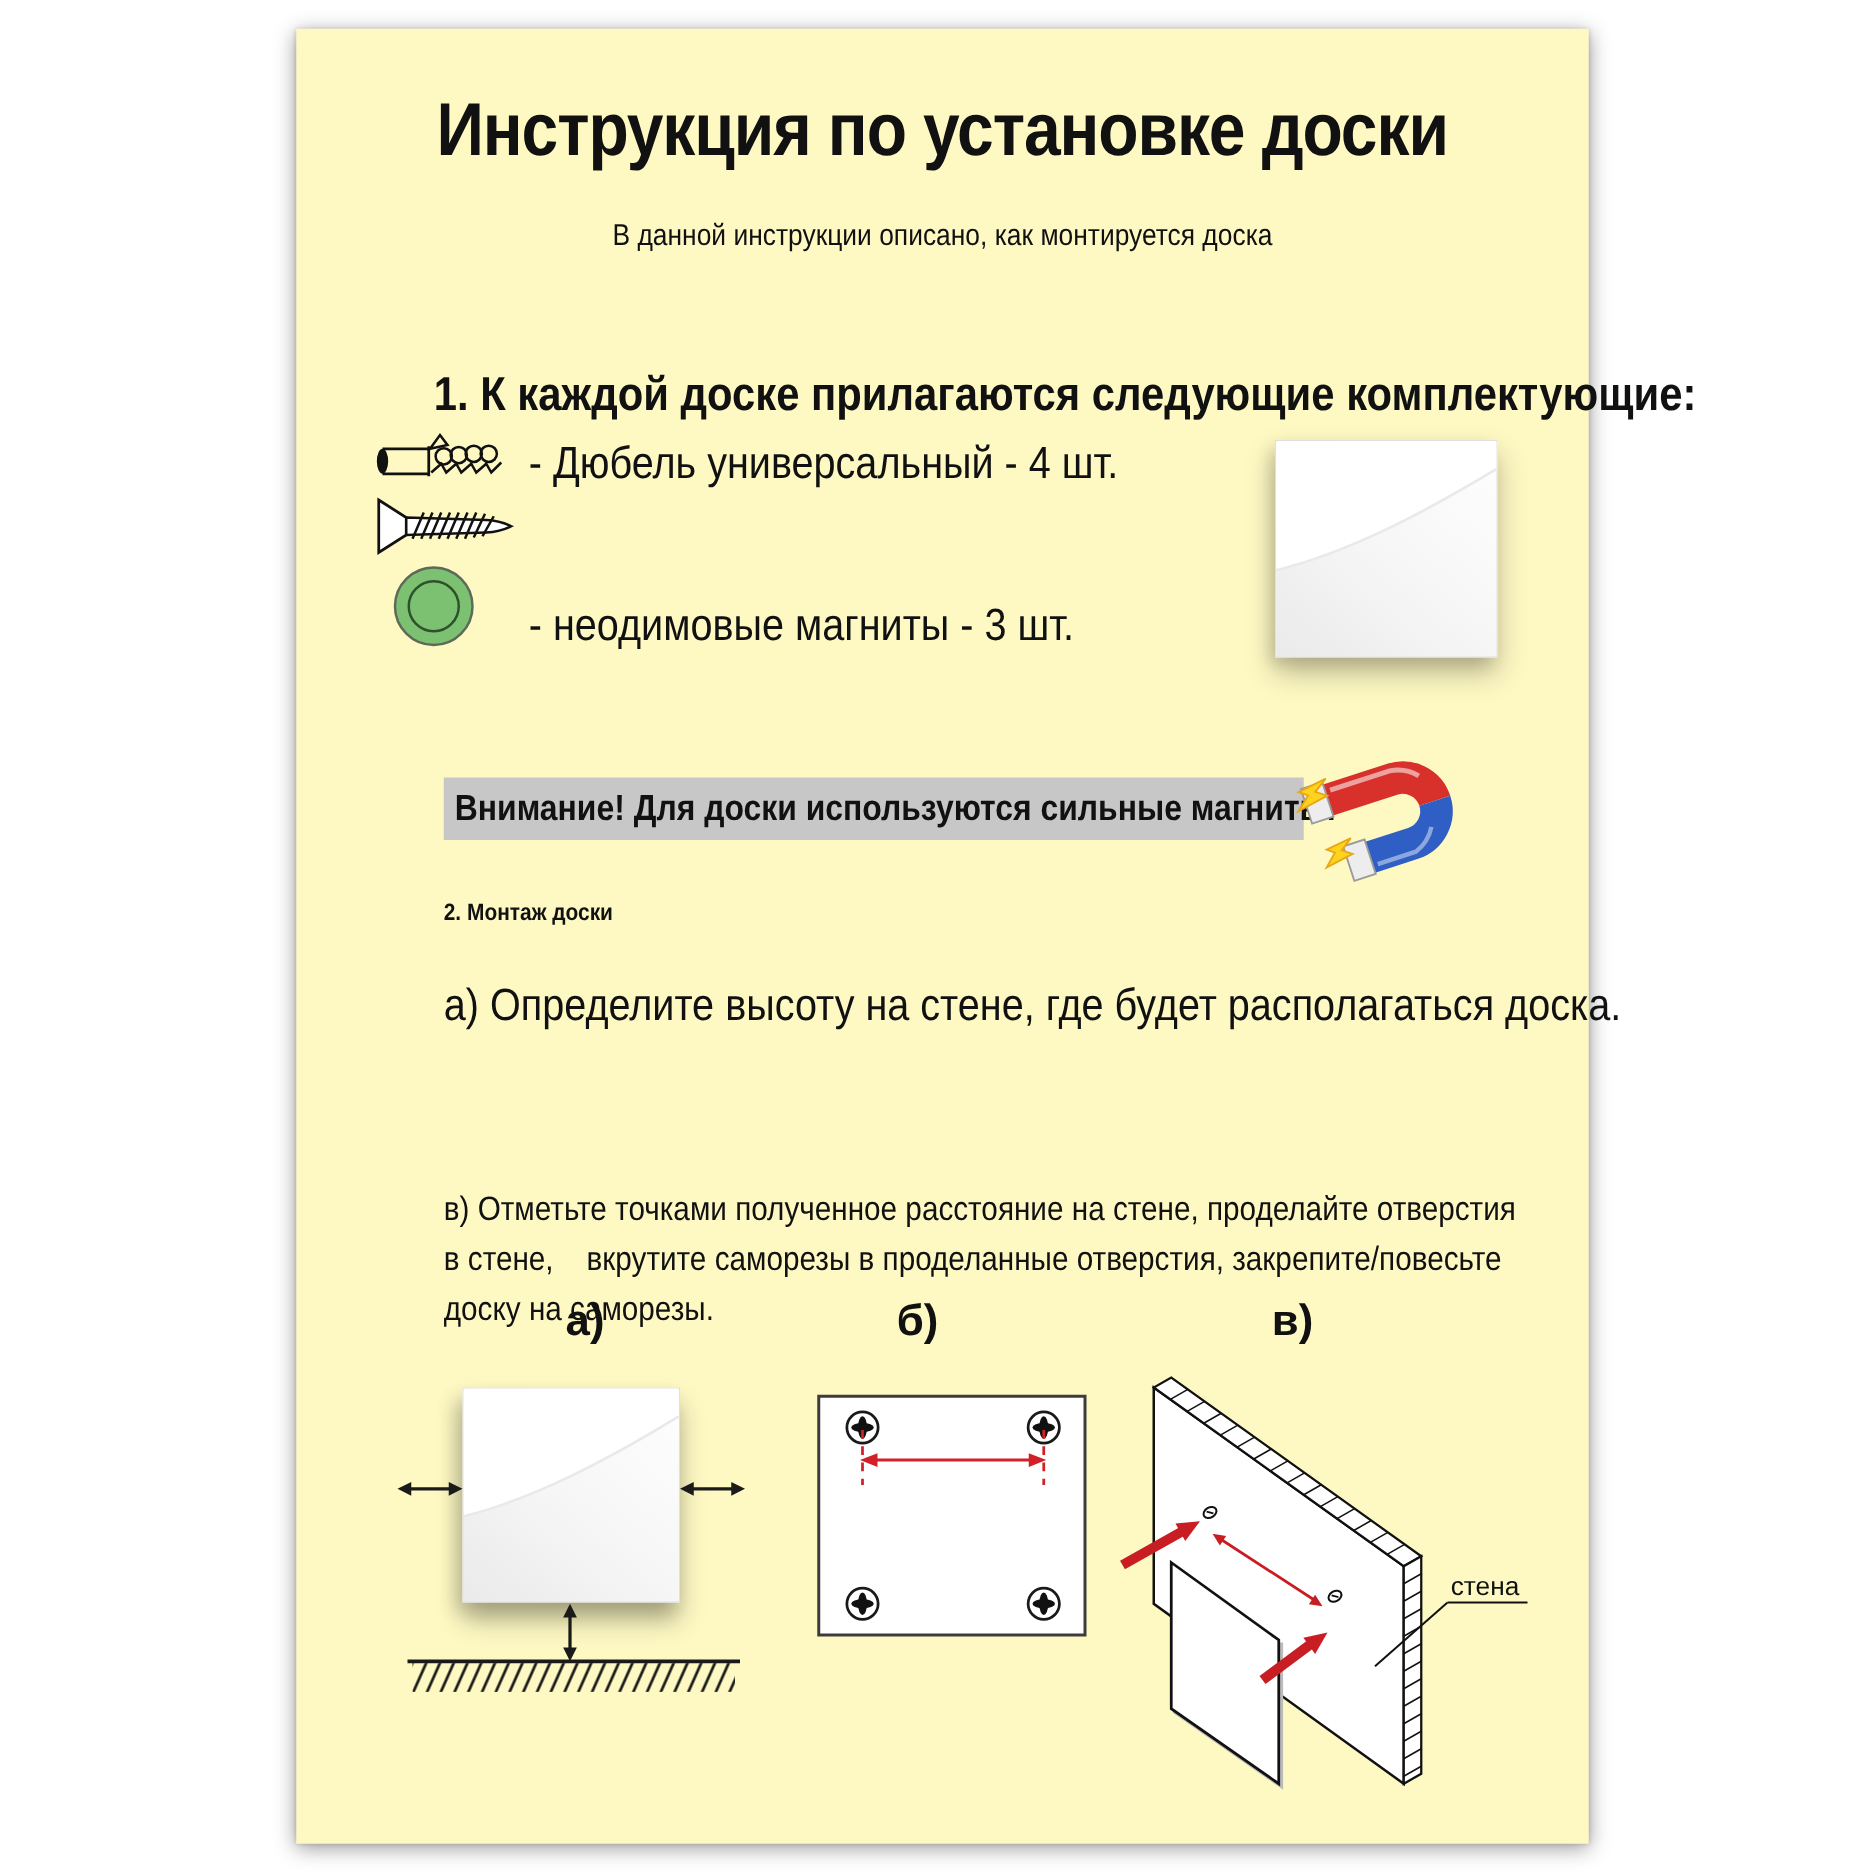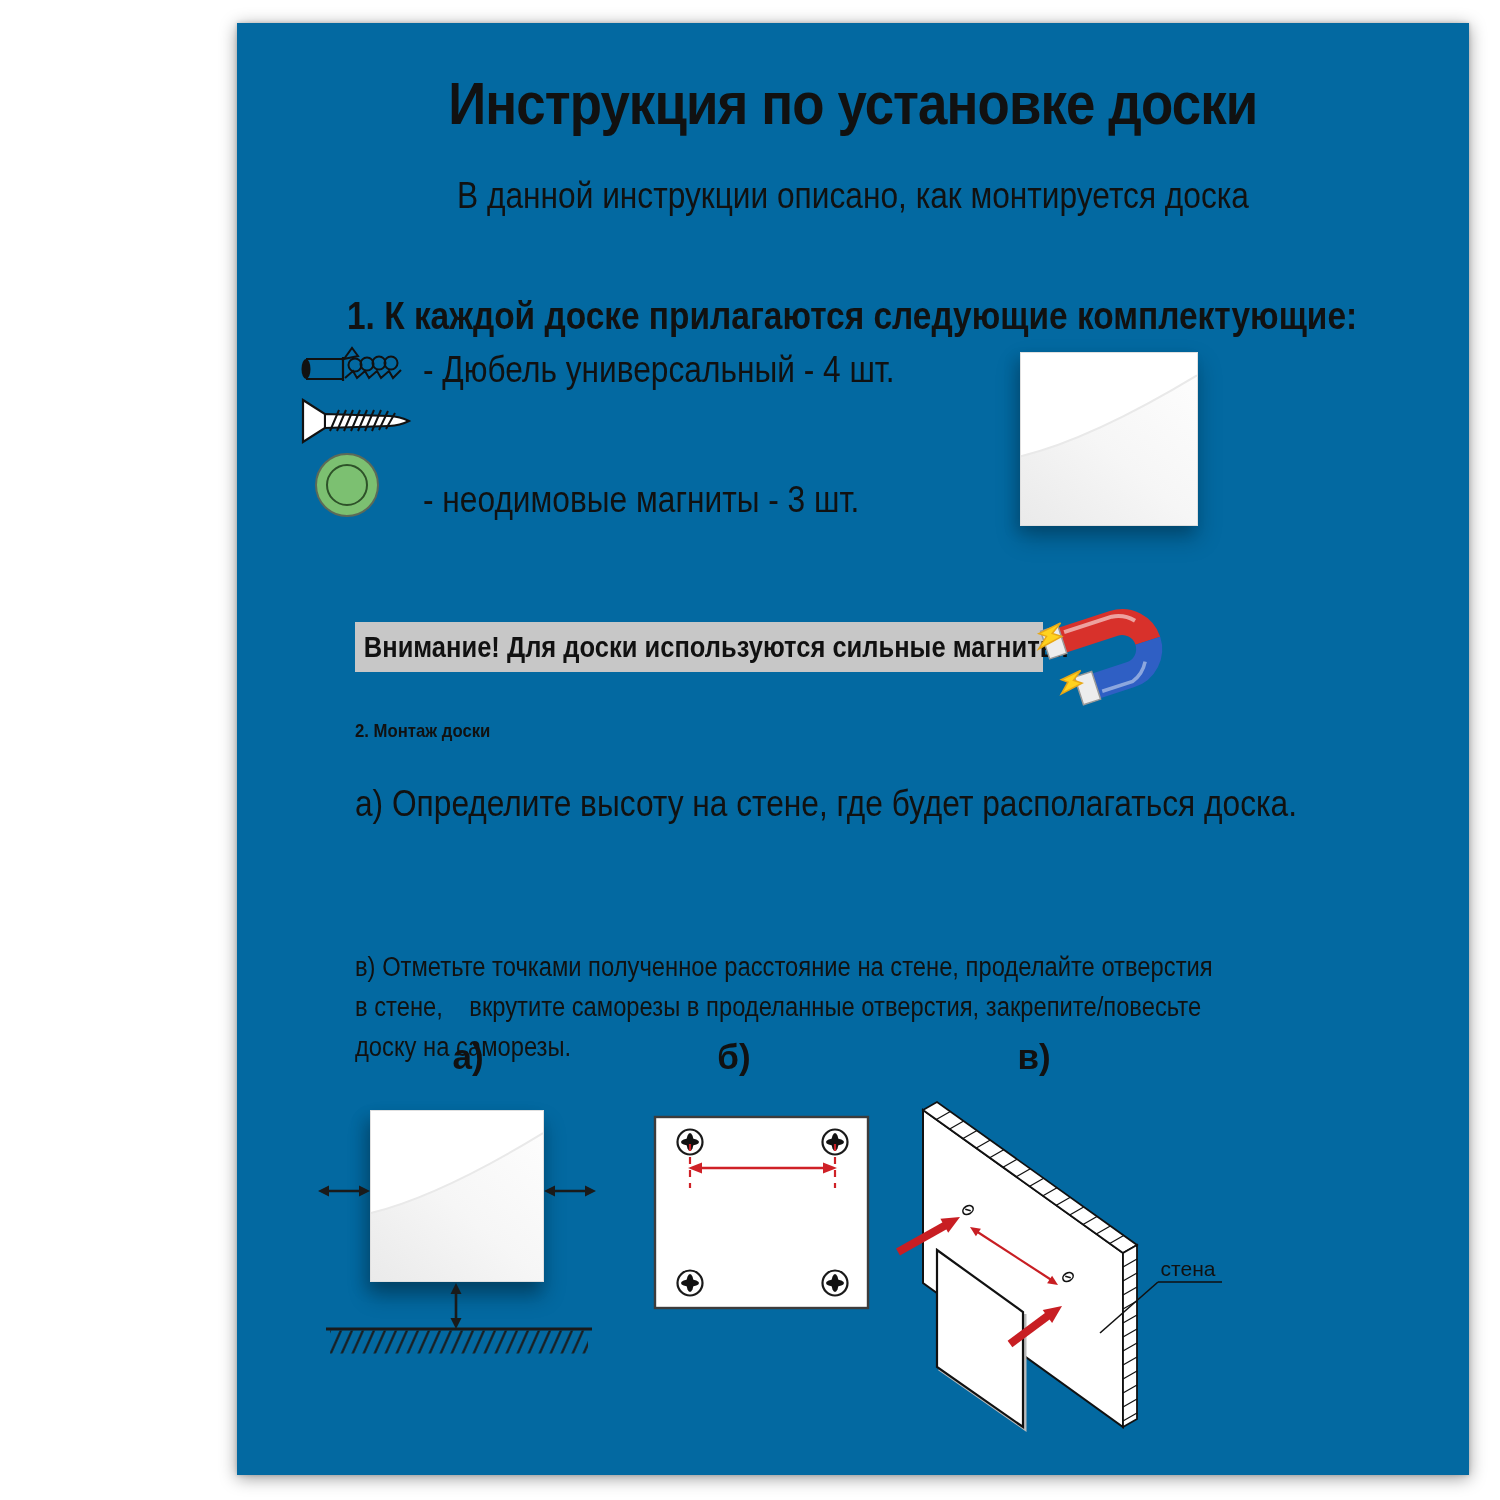--- a/index.html
+++ b/index.html
@@ -5,29 +5,29 @@
   html,body{margin:0;padding:0;}
   body{
     width:1500px;height:1500px;
     background:#ffffff;
     font-family:"Liberation Sans","DejaVu Sans",sans-serif;
     color:#111;
     position:relative;
     overflow:hidden;
   }
   #page{
-    position:absolute;left:237px;top:23px;width:1232px;height:1452px;
-    background:#0369a1;
+    position:absolute;left:237px;top:23px;width:1034px;height:1452px;
+    background:#fef9c3;
     box-shadow:0 3px 16px rgba(0,0,0,0.40), 0 0 4px rgba(0,0,0,0.18);
   }
   .abs{position:absolute;}
   .cond-c{display:inline-block;transform:scaleX(0.88);transform-origin:center top;white-space:pre;}
   .cond-l{display:inline-block;transform:scaleX(0.88);transform-origin:left top;white-space:pre;}
   .title{left:0;top:46px;width:100%;text-align:center;font-size:60px;font-weight:bold;letter-spacing:-1px;}
-  .subtitle{left:0;top:152px;width:100%;text-align:center;font-size:36px;}
+  .subtitle{left:0;top:152px;width:100%;text-align:center;font-size:24px;}
   .s-heading{font-weight:bold;font-size:38px;}
   .body-text{font-size:36px;}
   .step-line{font-size:27px;line-height:40px;}
   .warn-bar{left:118px;top:599px;width:688px;height:50px;background:#c7c7c7;}
   .warn-bar span{font-weight:bold;font-size:29px;line-height:50px;padding-left:10px;}
   .board{border:1px solid #e0e0e0;background:#fff;
          box-shadow:0 12px 22px rgba(0,0,0,0.25), -5px 6px 12px rgba(0,0,0,0.12);}
   .board svg{display:block;width:100%;height:100%;}
   .magnet-disc{width:64px;height:64px;border-radius:50%;background:#7cc071;border:2px solid #5d6a58;box-sizing:border-box;position:relative;}
   .magnet-disc::after{content:"";position:absolute;left:9px;top:9px;right:9px;bottom:9px;border-radius:50%;border:2px solid #2e5229;}

